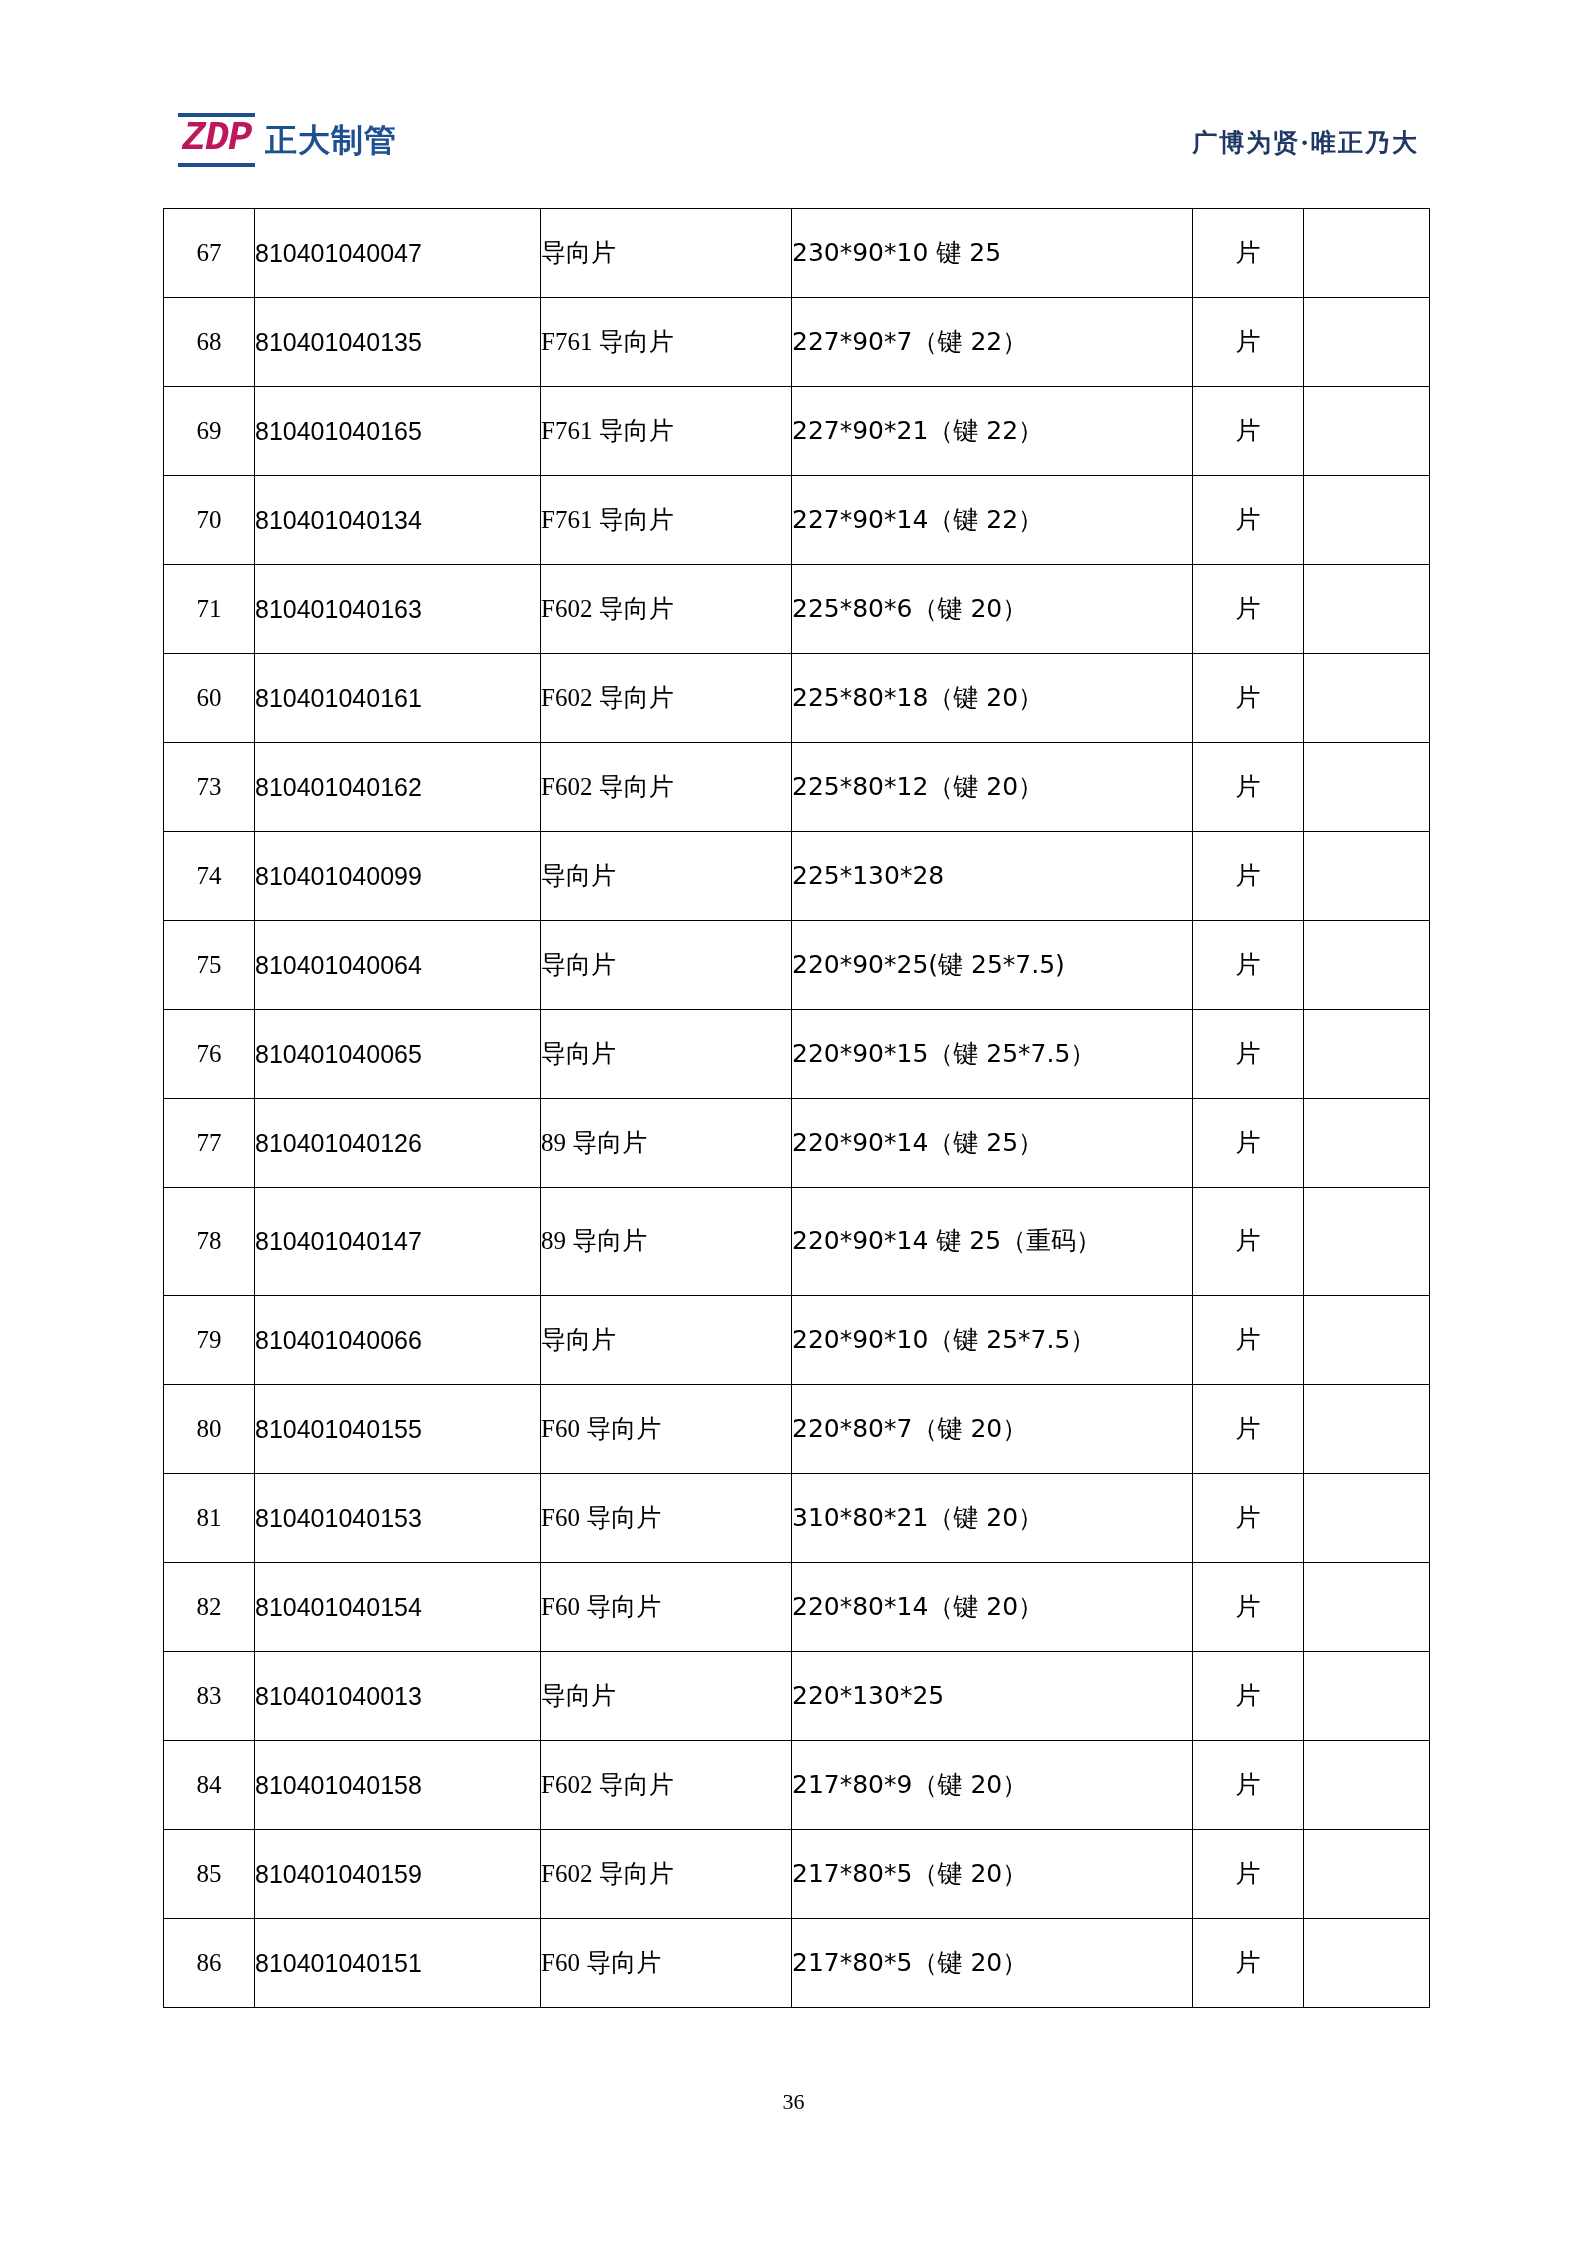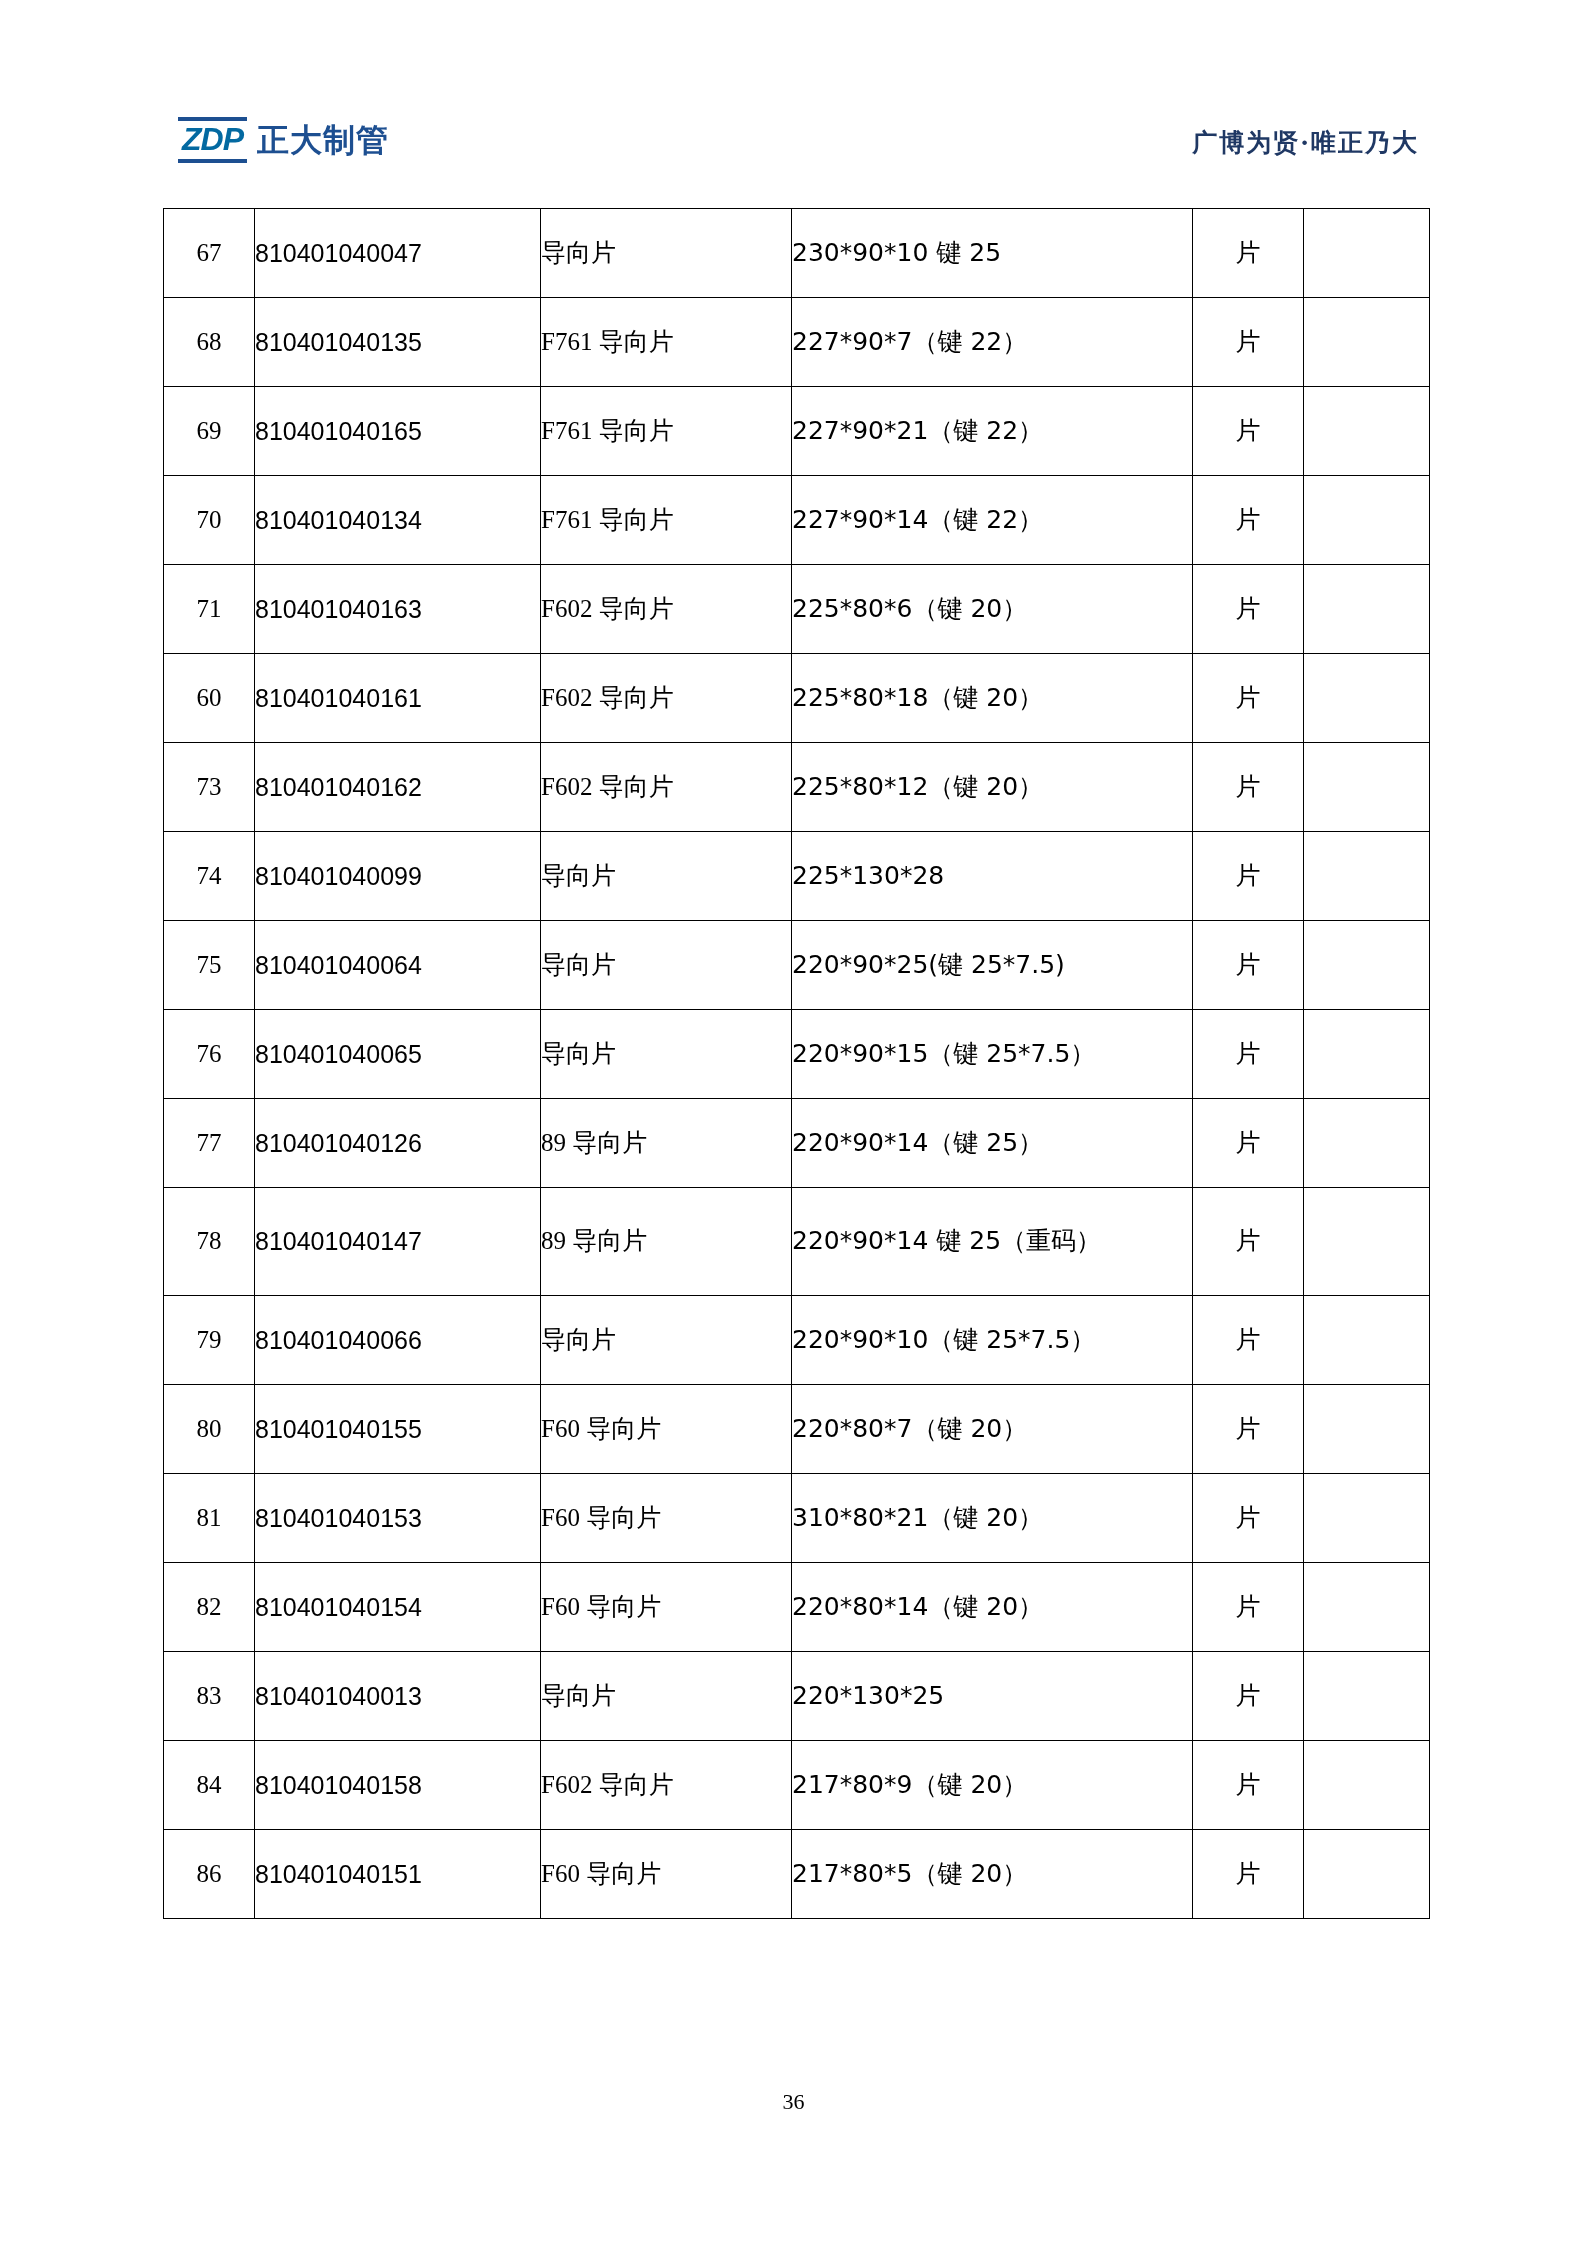--- a/index.html
+++ b/index.html
@@ -31,26 +31,26 @@
   }
   .logo-wrap {
     position: absolute;
     left: 0;
     top: 0;
     display: flex;
     align-items: center;
     height: 56px;
   }
   .logo-mark {
-    font-family: Liberation Sans, sans-serif;
+    font-family: Liberation Mono, monospace;
     font-weight: bold;
     font-style: italic;
-    font-size: 32px;
+    font-size: 40px;
     letter-spacing: -1px;
-    color: #0369a1;
+    color: #be185d;
     line-height: 1;
     padding: 2px 4px 4px 4px;
     border-top: 4px solid #1d4f91;
     border-bottom: 4px solid #1d4f91;
   }
   .logo-text {
     font-family: "DejaVu Sans", sans-serif;
     font-weight: bold;
     font-size: 32px;
     color: #1d4f91;
@@ -292,20 +292,28 @@
         </tr>
         <tr>
           <td class="c-idx">84</td>
           <td class="c-code">810401040158</td>
           <td class="c-name">F602 导向片</td>
           <td class="c-spec">217*80*9（键 20）</td>
           <td class="c-unit">片</td>
           <td class="c-note"></td>
         </tr>
         <tr>
+          <td class="c-idx">85</td>
+          <td class="c-code">810401040159</td>
+          <td class="c-name">F602 导向片</td>
+          <td class="c-spec">217*80*5（键 20）</td>
+          <td class="c-unit">片</td>
+          <td class="c-note"></td>
+        </tr>
+        <tr>
           <td class="c-idx">86</td>
           <td class="c-code">810401040151</td>
           <td class="c-name">F60 导向片</td>
           <td class="c-spec">217*80*5（键 20）</td>
           <td class="c-unit">片</td>
           <td class="c-note"></td>
         </tr>
       </tbody>
     </table>
   </div>

